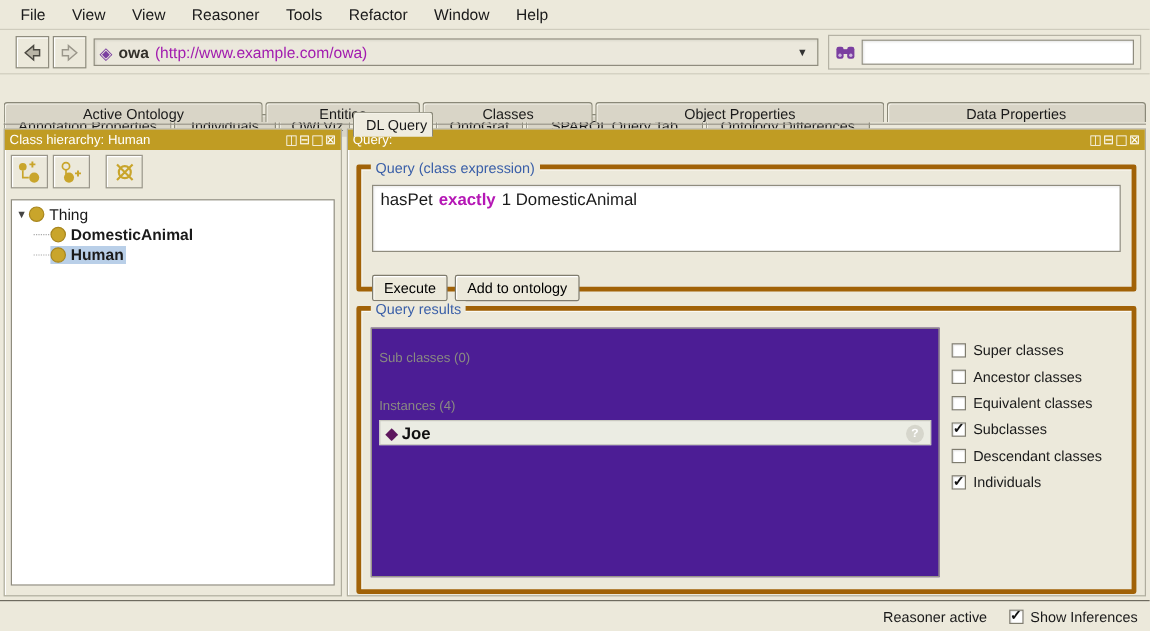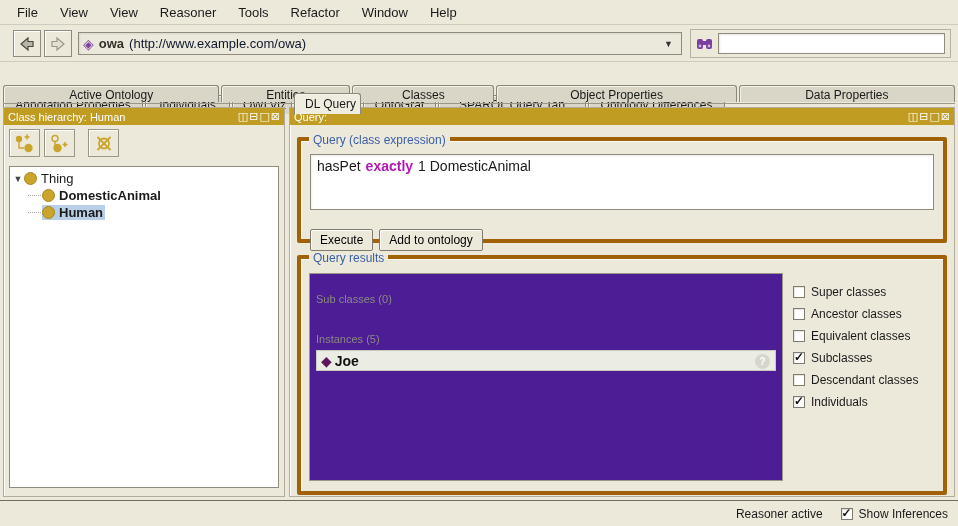--- a/index.html
+++ b/index.html
@@ -34,21 +34,21 @@
   .nav-back { left:13px; }
   .nav-fwd { left:44px; }
   .combo {
     position:absolute; left:78px; top:6px; width:604px; height:23px;
     border:1px solid #8f8c7e; background:#EBE8DC;
     display:flex; align-items:center; padding:0 4px;
     box-shadow:inset 1px 1px 2px rgba(0,0,0,0.08);
   }
   .combo .ont-icon { color:#7B3FA0; font-size:14px; margin-right:5px; line-height:1; }
   .combo .ont-name { font-weight:bold; font-size:13px; color:#33302a; margin-right:5px; }
-  .combo .ont-iri  { font-size:13px; color:#0f172a; }
+  .combo .ont-iri  { font-size:13px; color:#a21caf; }
   .combo .dd-arrow {
     margin-left:auto; font-size:9px; color:#333; padding:2px 4px;
   }
   .search-group {
     position:absolute; left:690px; top:3px; width:261px; height:29px;
     border:1px solid #b5b2a4; display:flex; align-items:center;
     padding:0 5px; gap:5px; background:#ECE9DB;
   }
   .search-input {
     flex:1; height:21px; border:1px solid #8f8c7e; background:#fff;
@@ -336,21 +336,21 @@
       <button class="btn">Execute</button>
       <button class="btn">Add to ontology</button>
     </div>
   </div>
 
   <div class="groupbox gb-results">
     <span class="legend">Query results</span>
 
     <div class="results-list">
       <div class="section-label">Sub classes (0)</div>
-      <div class="section-label section-instances">Instances (5)</div>
+      <div class="section-label section-instances">Instances (4)</div>
       <div class="result-row">
         <span class="ind-icon">◆</span>
         <span class="ind-label">Joe</span>
         <span class="help-badge">?</span>
       </div>
     </div>
 
     <div class="options-col">
       <label class="opt">
         <span class="cb"></span>

